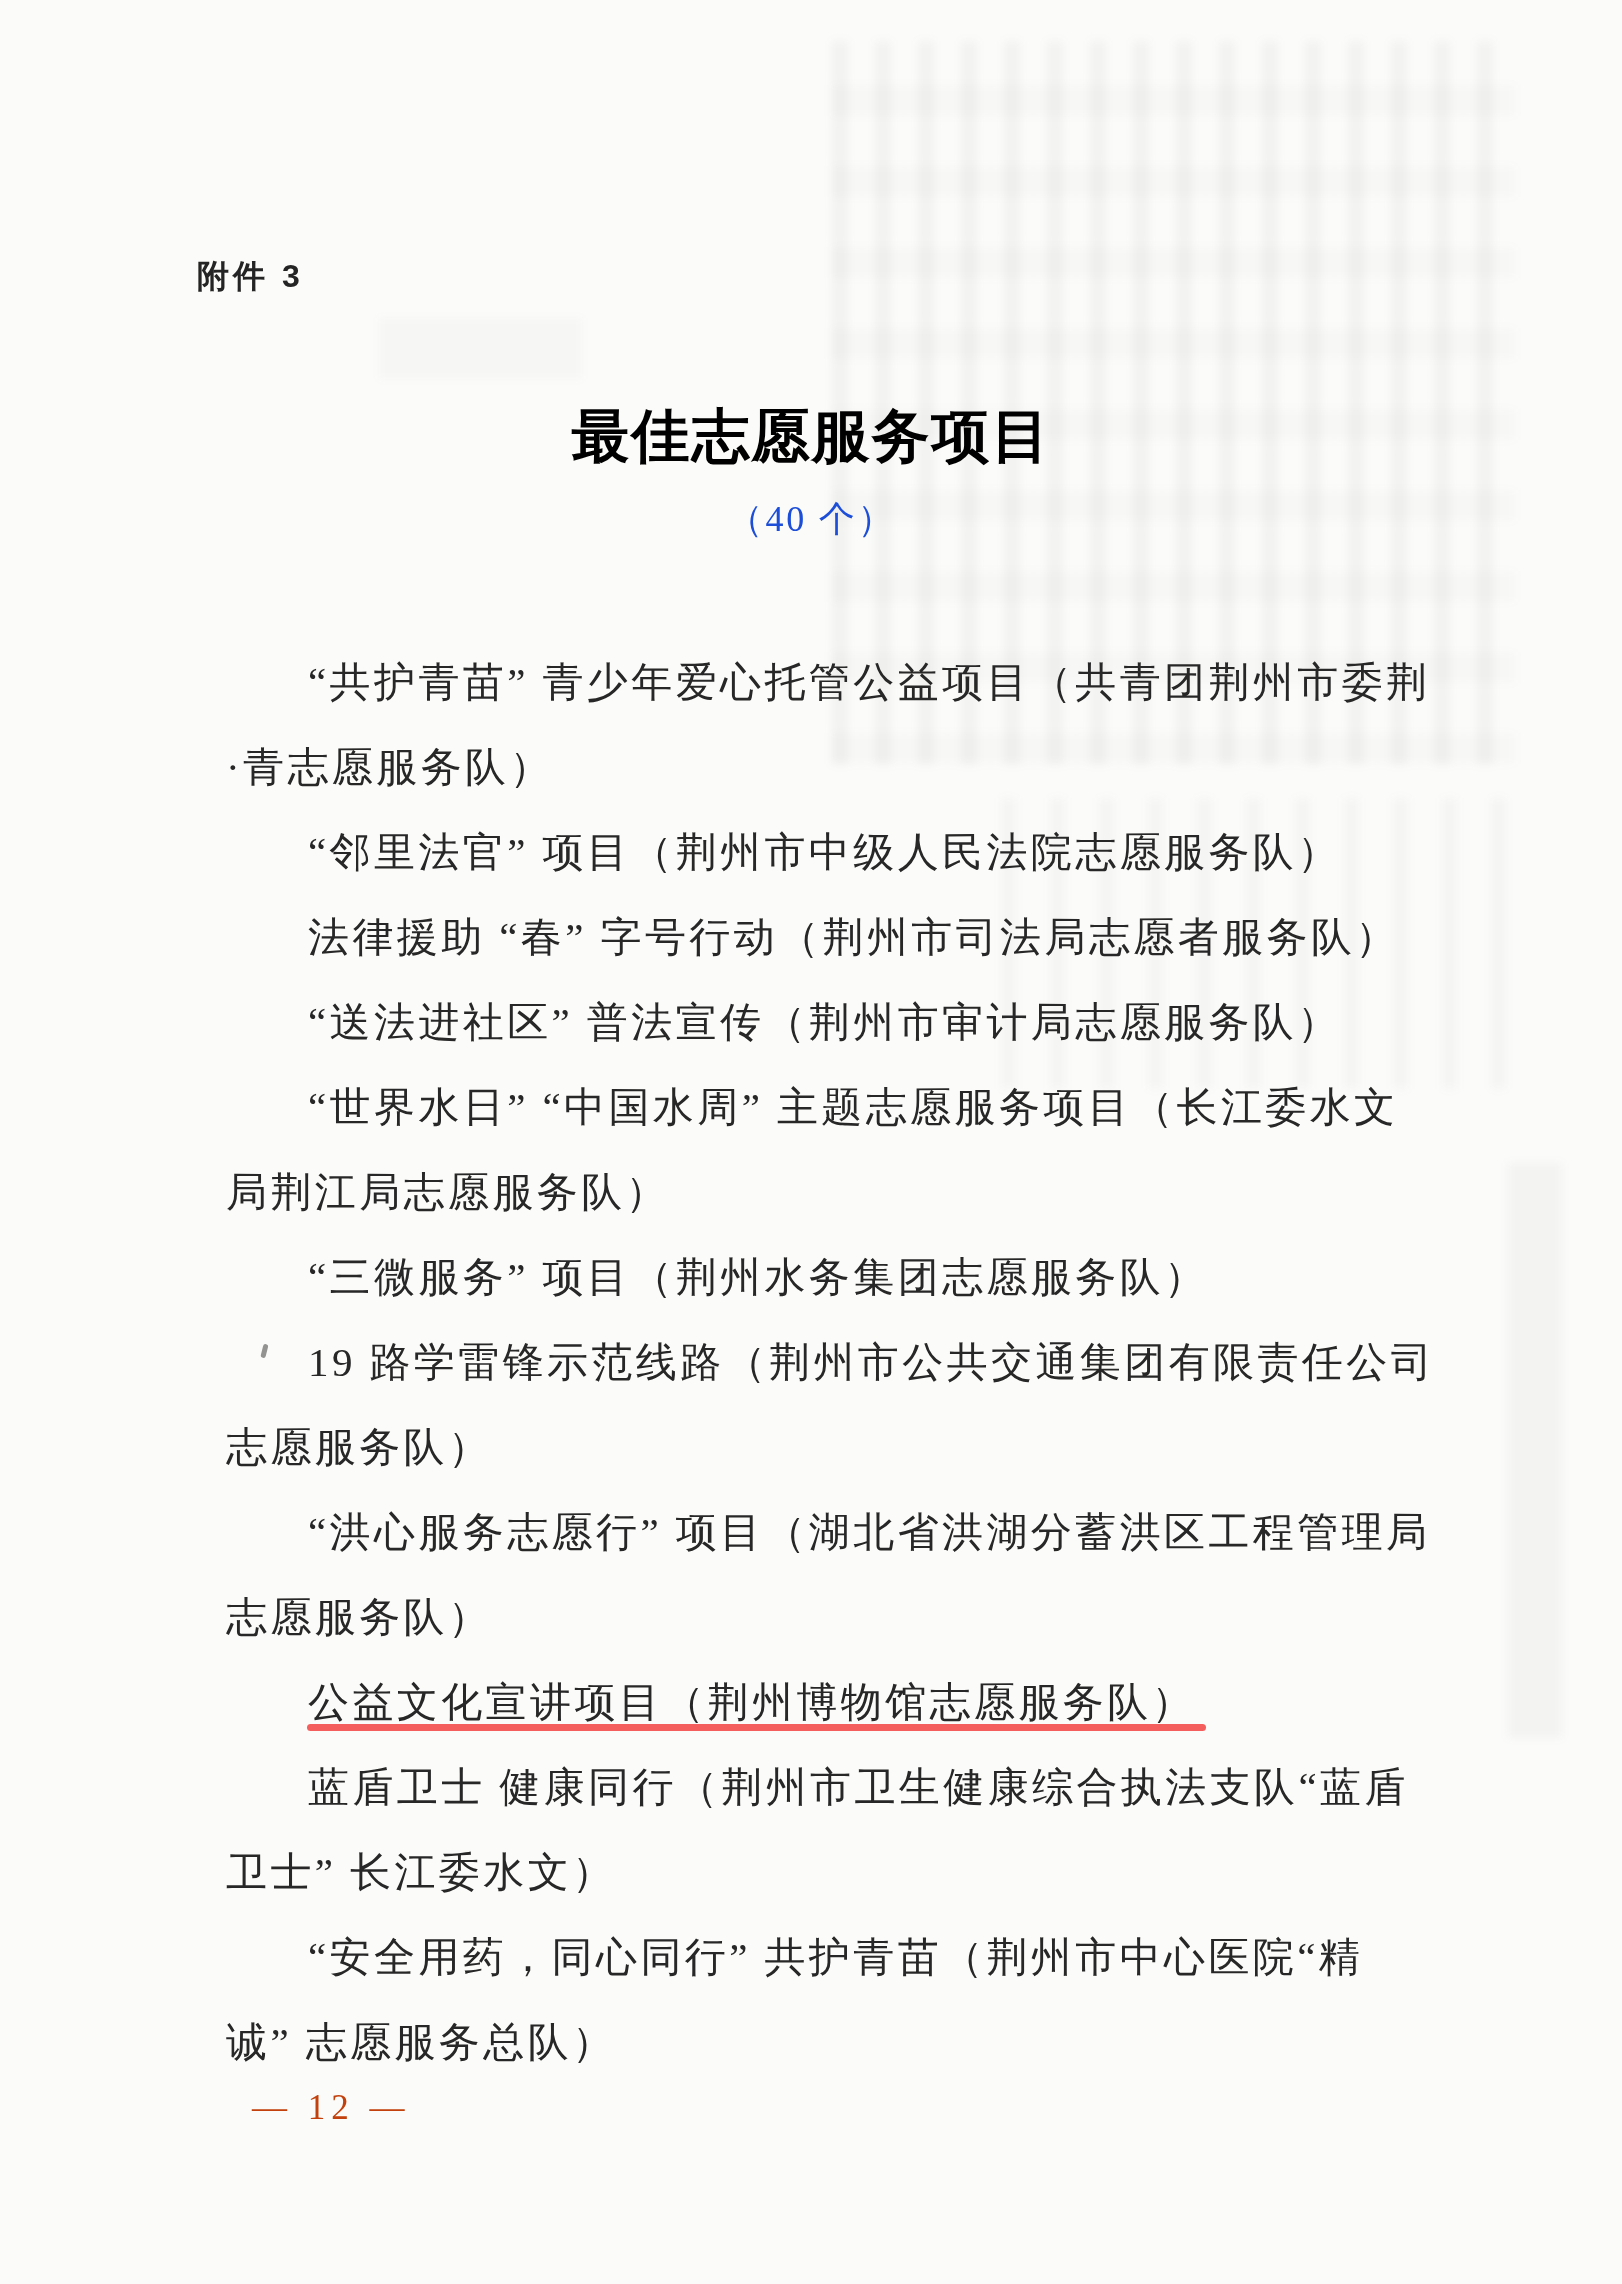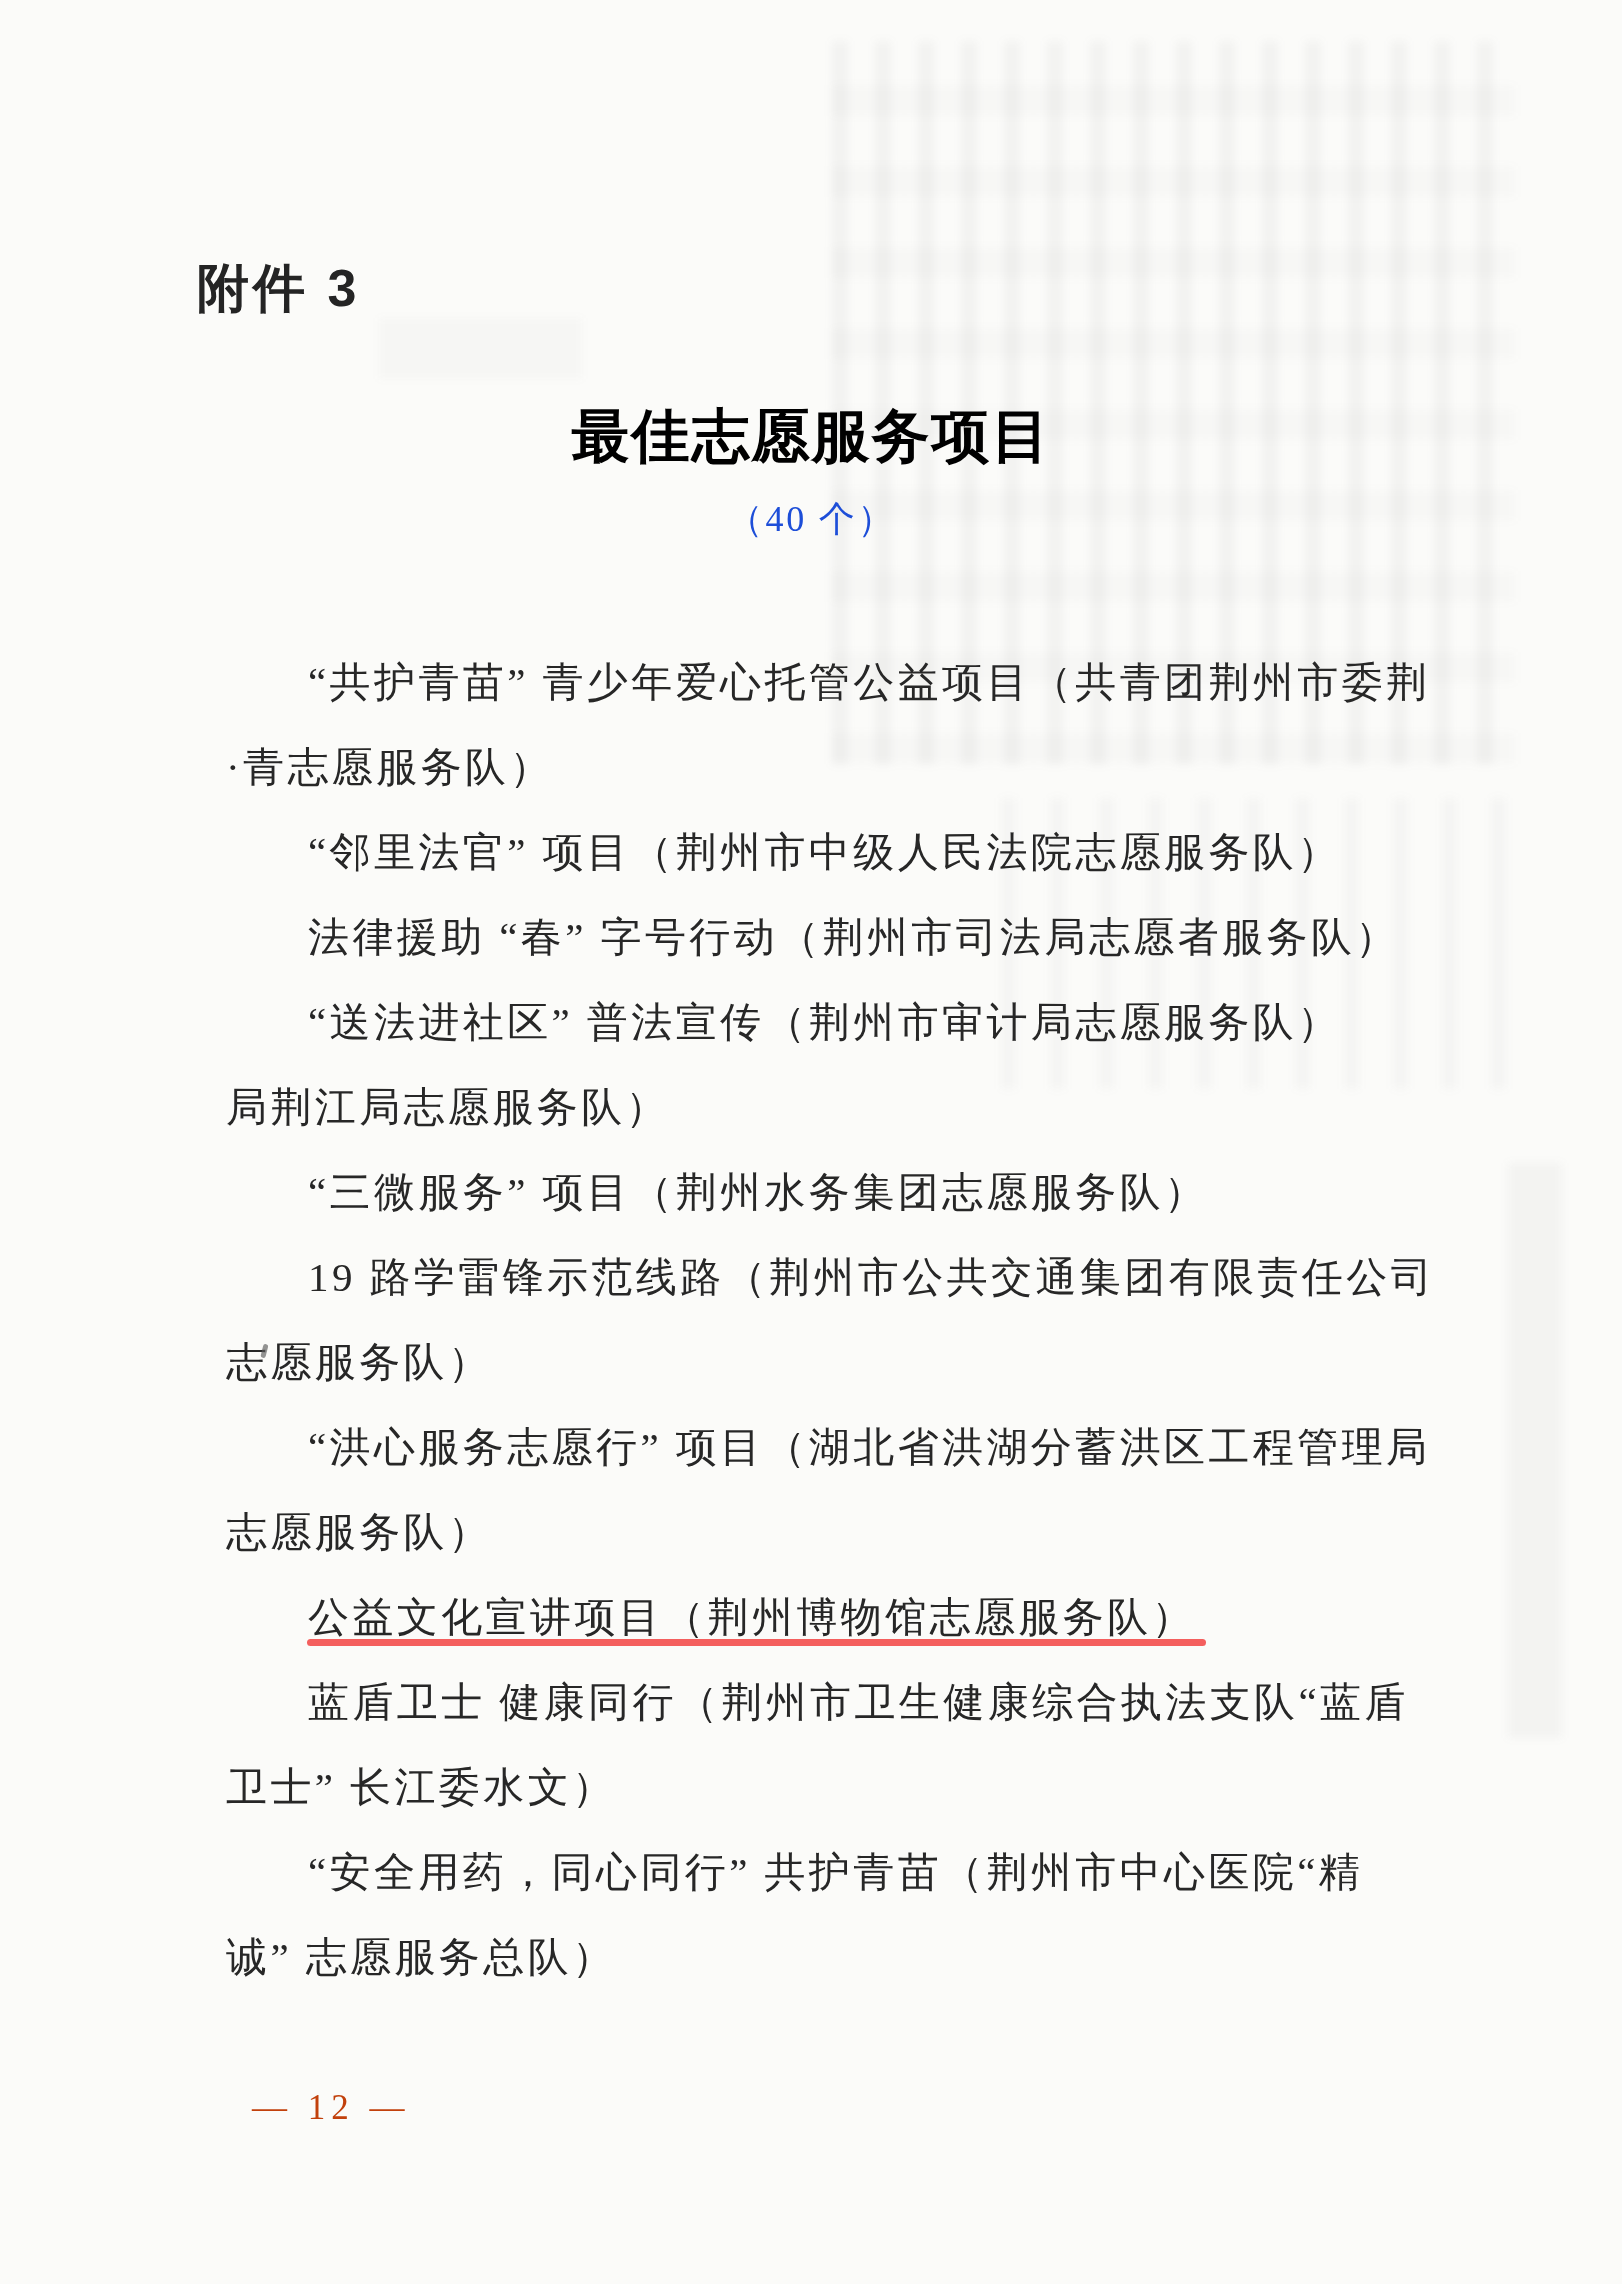--- a/index.html
+++ b/index.html
@@ -19,21 +19,21 @@
         repeating-linear-gradient(0deg, rgba(95,95,100,0.025) 0 31px, rgba(0,0,0,0) 31px 81px);
   }
   .g2{left:1001px;top:798px;width:527px;height:291px;
       background:repeating-linear-gradient(90deg, rgba(95,95,100,0.04) 0 15px, rgba(0,0,0,0) 15px 49px);}
   .g3{left:1508px;top:1163px;width:54px;height:575px;background:rgba(100,100,105,0.05);}
   .g4{left:379px;top:318px;width:203px;height:61px;background:rgba(100,100,105,0.03);}
 
   .attachment{
     position:absolute;left:197px;top:257px;
     font-family:"Liberation Sans",sans-serif;font-weight:700;
-    font-size:52px;line-height:1.2;letter-spacing:4px;color:#242424;
+    font-size:32px;line-height:1.2;letter-spacing:4px;color:#242424;
   }
   .title{
     position:absolute;left:0;right:0;top:403px;margin:0;
     text-align:center;
     font-family:"Liberation Sans",sans-serif;font-weight:800;
     font-size:58px;line-height:1.15;letter-spacing:2px;color:#000000;
   }
   .subtitle{
     position:absolute;left:0;right:0;top:498px;
     text-align:center;
@@ -82,20 +82,21 @@
   <h1 class="title">最佳志愿服务项目</h1>
 
   <div class="subtitle">（40 个）</div>
 
   <div class="doc-body">
     <div class="line indent">“共护青苗” 青少年爱心托管公益项目（共青团荆州市委荆</div>
     <div class="line">·青志愿服务队）</div>
     <div class="line indent">“邻里法官” 项目（荆州市中级人民法院志愿服务队）</div>
     <div class="line indent">法律援助 “春” 字号行动（荆州市司法局志愿者服务队）</div>
     <div class="line indent">“送法进社区” 普法宣传（荆州市审计局志愿服务队）</div>
+    <div class="line indent">“世界水日” “中国水周” 主题志愿服务项目（长江委水文</div>
     <div class="line">局荆江局志愿服务队）</div>
     <div class="line indent">“三微服务” 项目（荆州水务集团志愿服务队）</div>
     <div class="line indent">19 路学雷锋示范线路（荆州市公共交通集团有限责任公司</div>
     <div class="line">志愿服务队）</div>
     <div class="line indent">“洪心服务志愿行” 项目（湖北省洪湖分蓄洪区工程管理局</div>
     <div class="line">志愿服务队）</div>
     <div class="line indent underlined">
       <span>公益文化宣讲项目（荆州博物馆志愿服务队）</span>
       <div class="redline"></div>
     </div>

